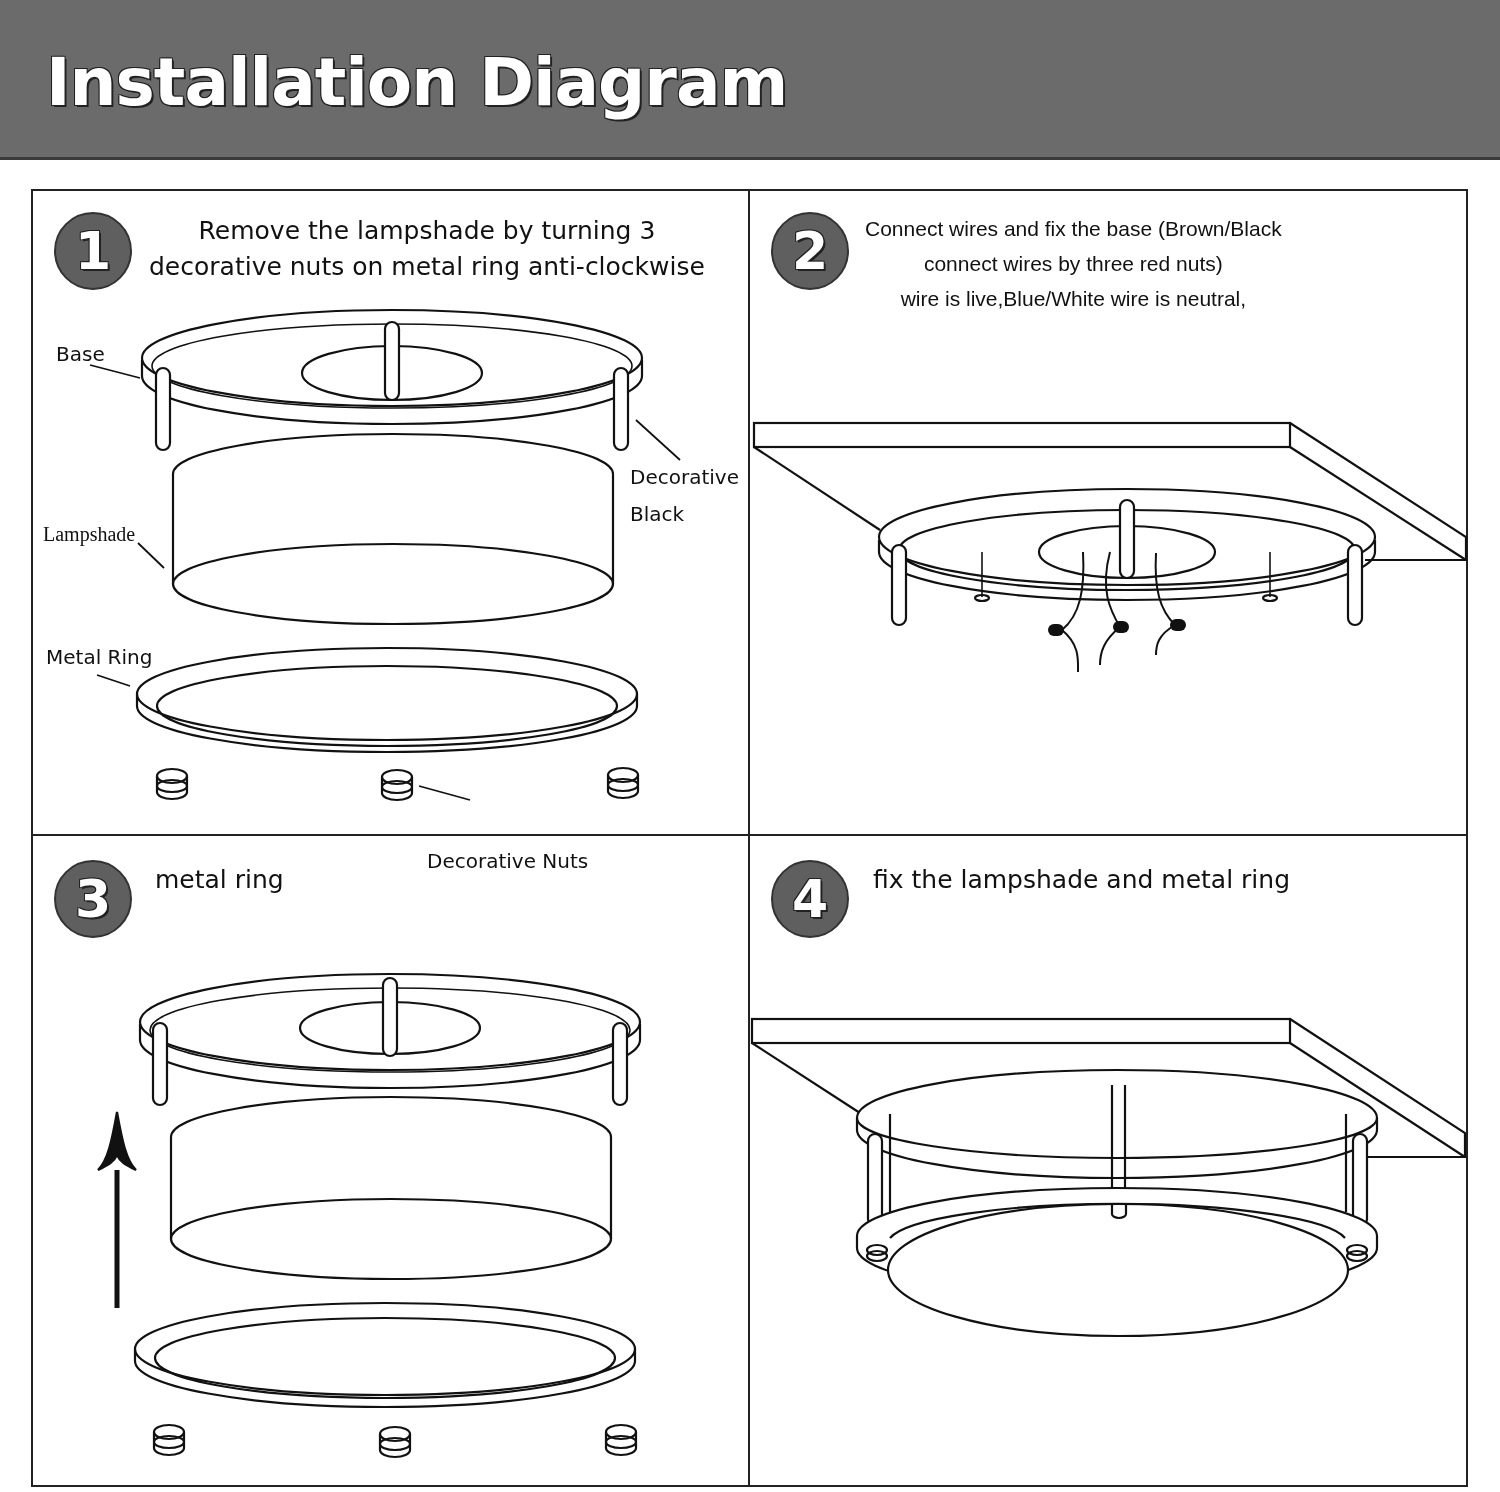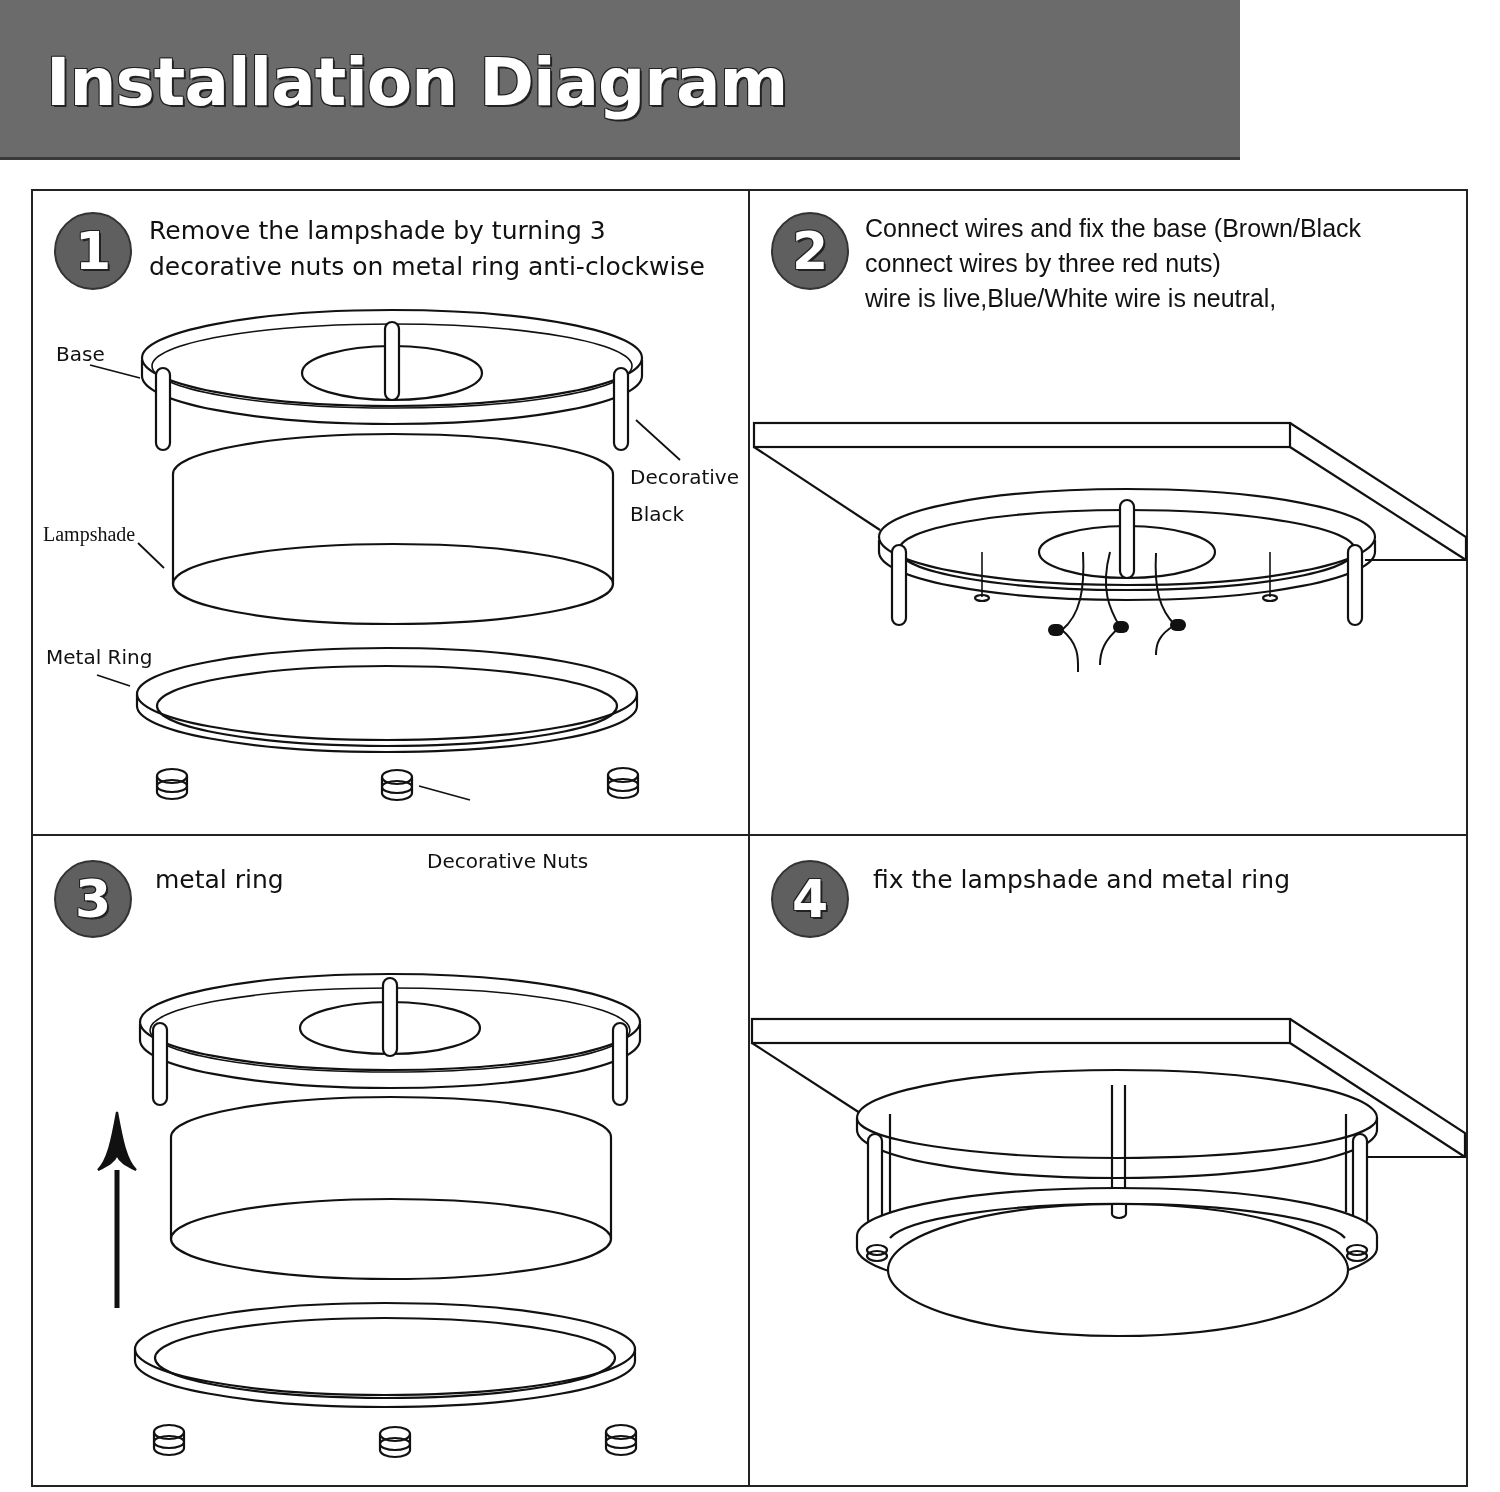--- a/index.html
+++ b/index.html
@@ -1,44 +1,44 @@
 <!DOCTYPE html>
 <html><head>
 <meta charset="utf-8">
 <style>
   html, body { margin:0; padding:0; background:#ffffff; }
   body { width:1500px; height:1492px; position:relative; overflow:hidden; font-family:"DejaVu Sans", sans-serif; }
-  .header { position:absolute; left:0; top:0; width:1240px; height:157px; background:#6b6b6b; border-bottom:3px solid #3a3a3a; }
+  .header { position:absolute; left:0; top:0; width:1500px; height:157px; background:#6b6b6b; border-bottom:3px solid #3a3a3a; }
   .title { position:absolute; left:46px; top:44px; font-family:"DejaVu Sans", sans-serif; font-weight:bold; font-size:66px; color:#ffffff; letter-spacing:-1px;
            text-shadow: 2px 2px 0 #222, -1px -1px 0 #222, 1px -1px 0 #222, -1px 1px 0 #222; }
   .grid { position:absolute; left:31px; top:189px; width:1437px; height:1298px; border:2px solid #222; box-sizing:border-box; }
   .vline { position:absolute; left:748px; top:189px; width:2px; height:1298px; background:#222; }
   .hline { position:absolute; left:31px; top:834px; width:1437px; height:2px; background:#222; }
   .step-badge { position:absolute; width:78px; height:78px; border-radius:50%; background:#5f5f5f; border:2px solid #333; box-sizing:border-box;
                 color:#fff; font-weight:bold; font-size:52px; line-height:74px; text-align:center; font-family:"DejaVu Sans", sans-serif;
                 text-shadow: 2px 2px 0 #222, -1px -1px 0 #222, 1px -1px 0 #222, -1px 1px 0 #222; }
   .step-text { position:absolute; font-size:25px; line-height:36px; color:#111; font-family:"DejaVu Sans", sans-serif; }
-  .step-text.arial { font-family:"Liberation Sans", sans-serif; font-size:25px; line-height:35px; }
+  .step-text.arial { font-family:"Liberation Sans", sans-serif; font-size:21px; line-height:35px;text-align:center; }
   .lbl { position:absolute; font-size:20px; color:#111; font-family:"DejaVu Sans", sans-serif; white-space:nowrap; }
   svg.art { position:absolute; left:0; top:0; }
 </style>
 </head>
 <body>
 
 <div class="header">
   <div class="title">Installation Diagram</div>
 </div>
 
 <div class="grid"></div>
 <div class="vline"></div>
 <div class="hline"></div>
 
 <div>
   <div class="step-badge" style="left:54px;top:212px;">1</div>
-  <div class="step-text" style="left:149px;top:213px;">
+  <div class="step-text" style="left:149px;top:213px;text-align:center;">
     <div>Remove the lampshade by turning 3</div>
     <div>decorative nuts on metal ring anti-clockwise</div>
   </div>
   <div class="lbl" style="left:56px;top:342px;">Base</div>
   <div class="lbl" style="left:630px;top:465px;">Decorative</div>
   <div class="lbl" style="left:630px;top:502px;">Black</div>
   <div class="lbl" style="left:43px;top:523px;font-family:Liberation Serif, serif;">Lampshade</div>
   <div class="lbl" style="left:46px;top:645px;">Metal Ring</div>
   <div class="lbl" style="left:427px;top:801px;margin-top:48px;">Decorative Nuts</div>
 </div>

